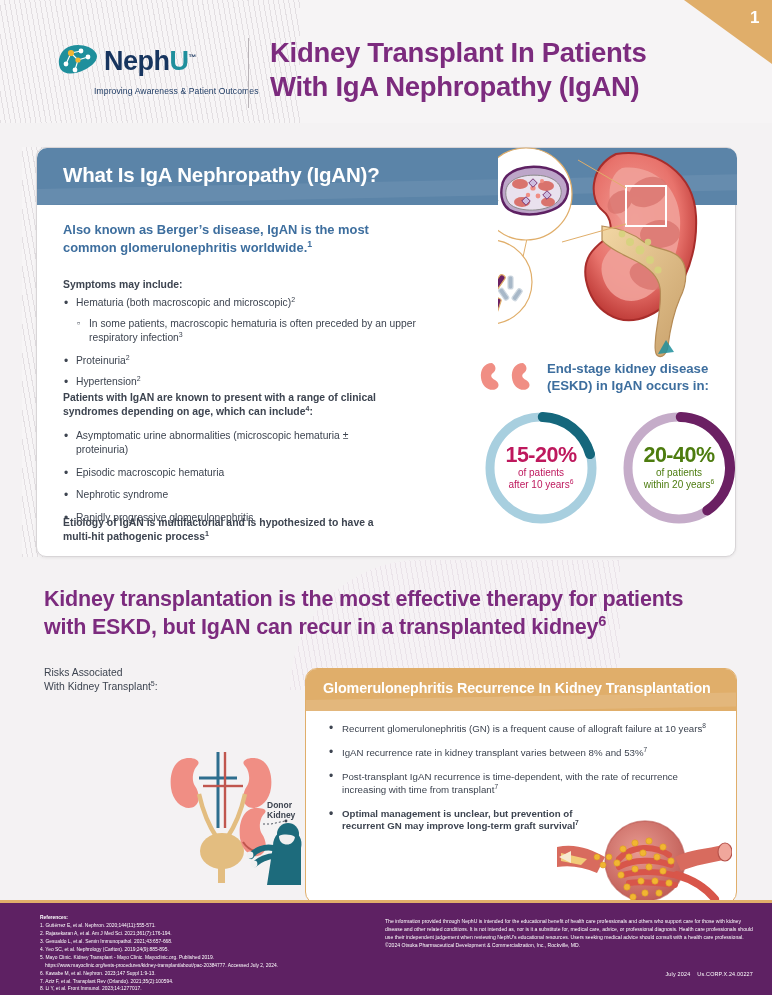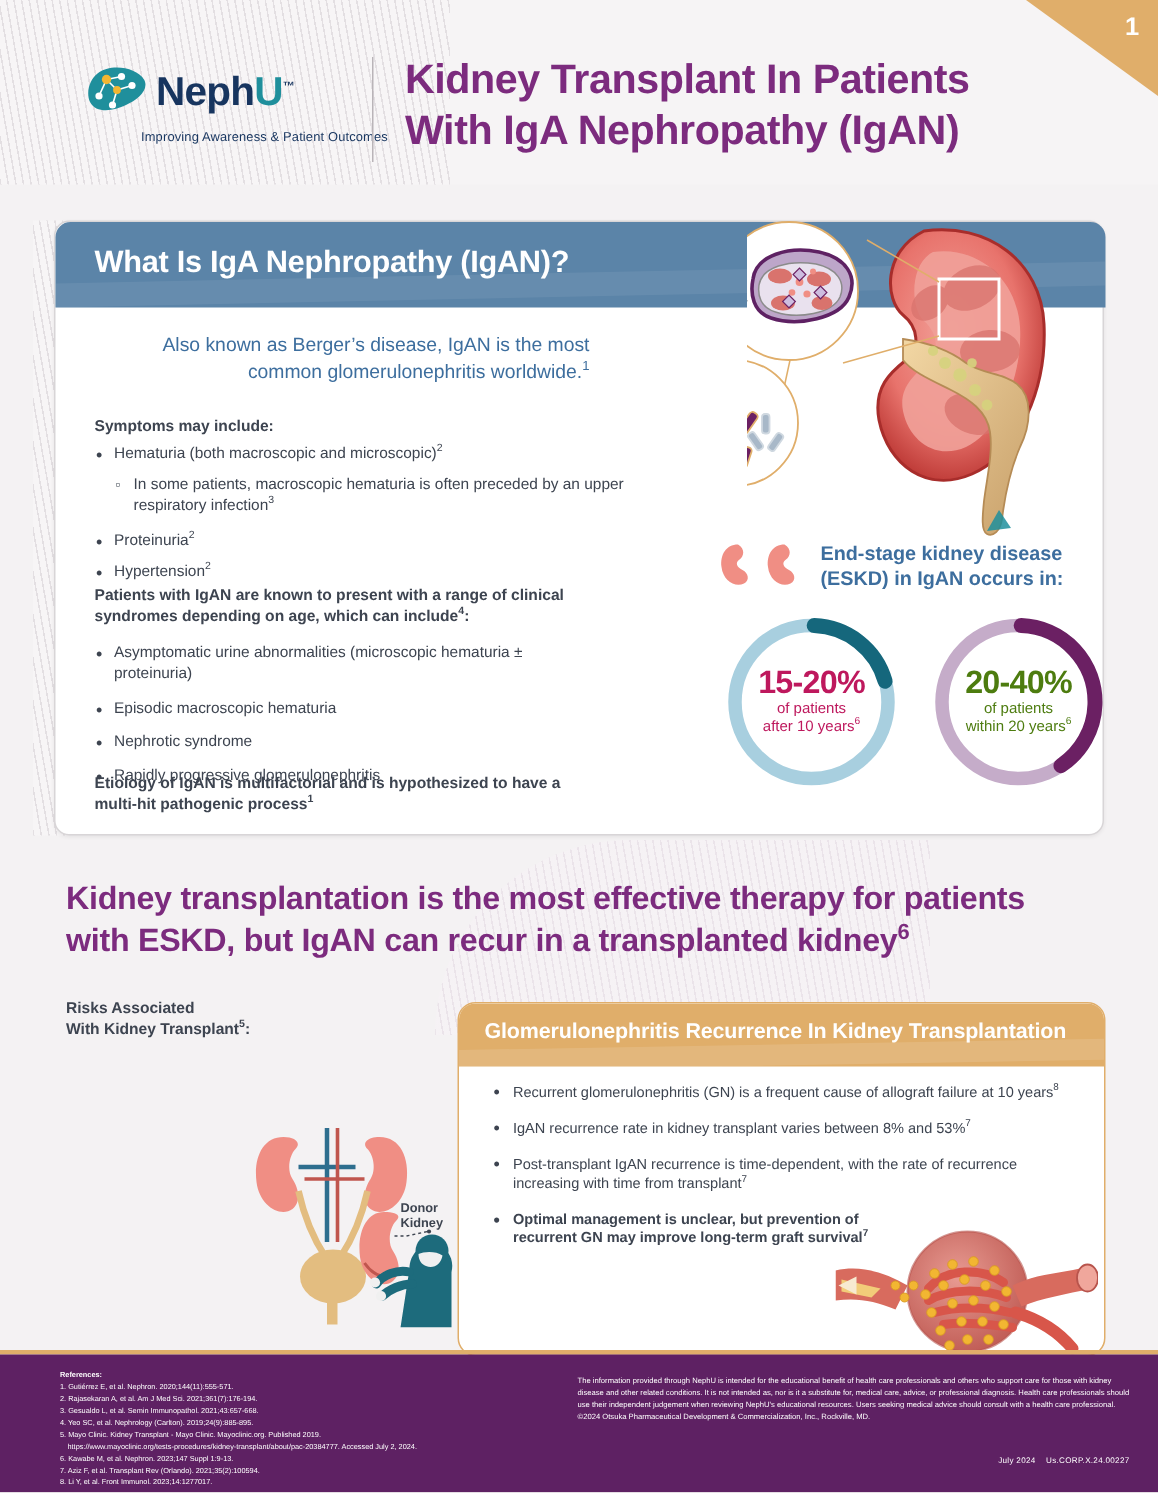--- a/index.html
+++ b/index.html
@@ -100,23 +100,22 @@
     transform: skewY(-1.2deg); transform-origin: left bottom;
   }
   #sec1-title {
     position: absolute; left: 26px; top: 15px;
     font-size: 20.5px; font-weight: bold; color: #ffffff;
     letter-spacing: -.2px;
   }
 
   .lead-blue {
     position: absolute; left: 26px; top: 73px; width: 330px;
-    font-size: 12.9px; font-weight: normal; color: #3d6e9e;
+    font-size: 12.9px; font-weight: bold; color: #3d6e9e;
     line-height: 1.42;
-    text-align: right;
   }
   .subhead {
     position: absolute; left: 26px;
     font-size: 10.4px; font-weight: bold; color: #3d4450;
     line-height: 1.38;
   }
   ul.blist { list-style: none; position: absolute; left: 26px; }
   ul.blist li {
     position: relative; padding-left: 13px;
     font-size: 10.3px; color: #3d4450; line-height: 1.34;
@@ -170,21 +169,21 @@
   }
   #sec2-title {
     position: absolute; left: 44px; top: 586px; width: 700px;
     font-size: 21.5px; font-weight: bold; color: #7c2b7e;
     line-height: 1.28; letter-spacing: -.2px;
   }
 
   
   #risks { position: absolute; left: 44px; top: 666px; width: 250px; }
   #risks-head {
-    font-size: 10.4px; font-weight: bold; color: #3d4450; line-height: 1.35;
+    font-size: 10.4px; font-weight: normal; color: #3d4450; line-height: 1.35;
     margin-bottom: 11px;
   }
   #risks ul { list-style: none; }
   #risks li {
     position: relative; padding-left: 13px;
     font-size: 10.3px; color: #3d4450; line-height: 1.33; margin-bottom: 11px;
   }
   #risks li::before {
     content: "•"; position: absolute; left: 1px; top: -1px;
     font-size: 12px; color: #3d4450;

